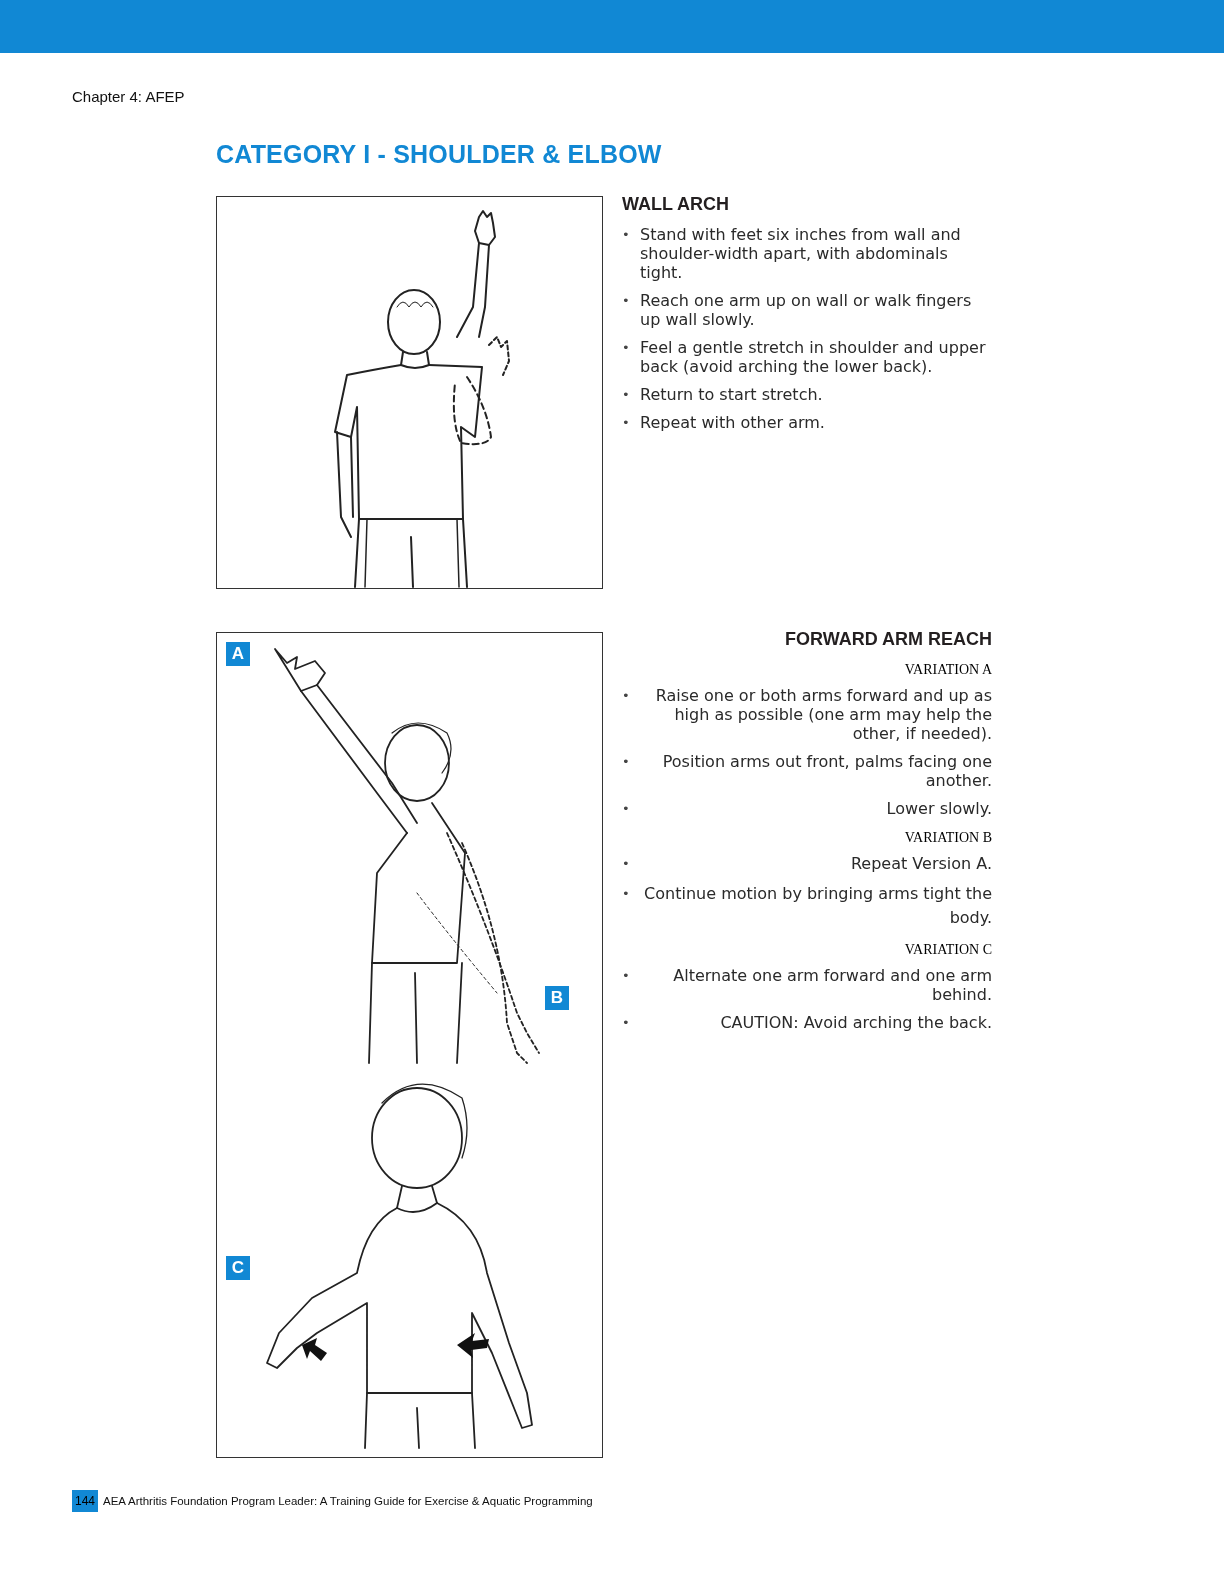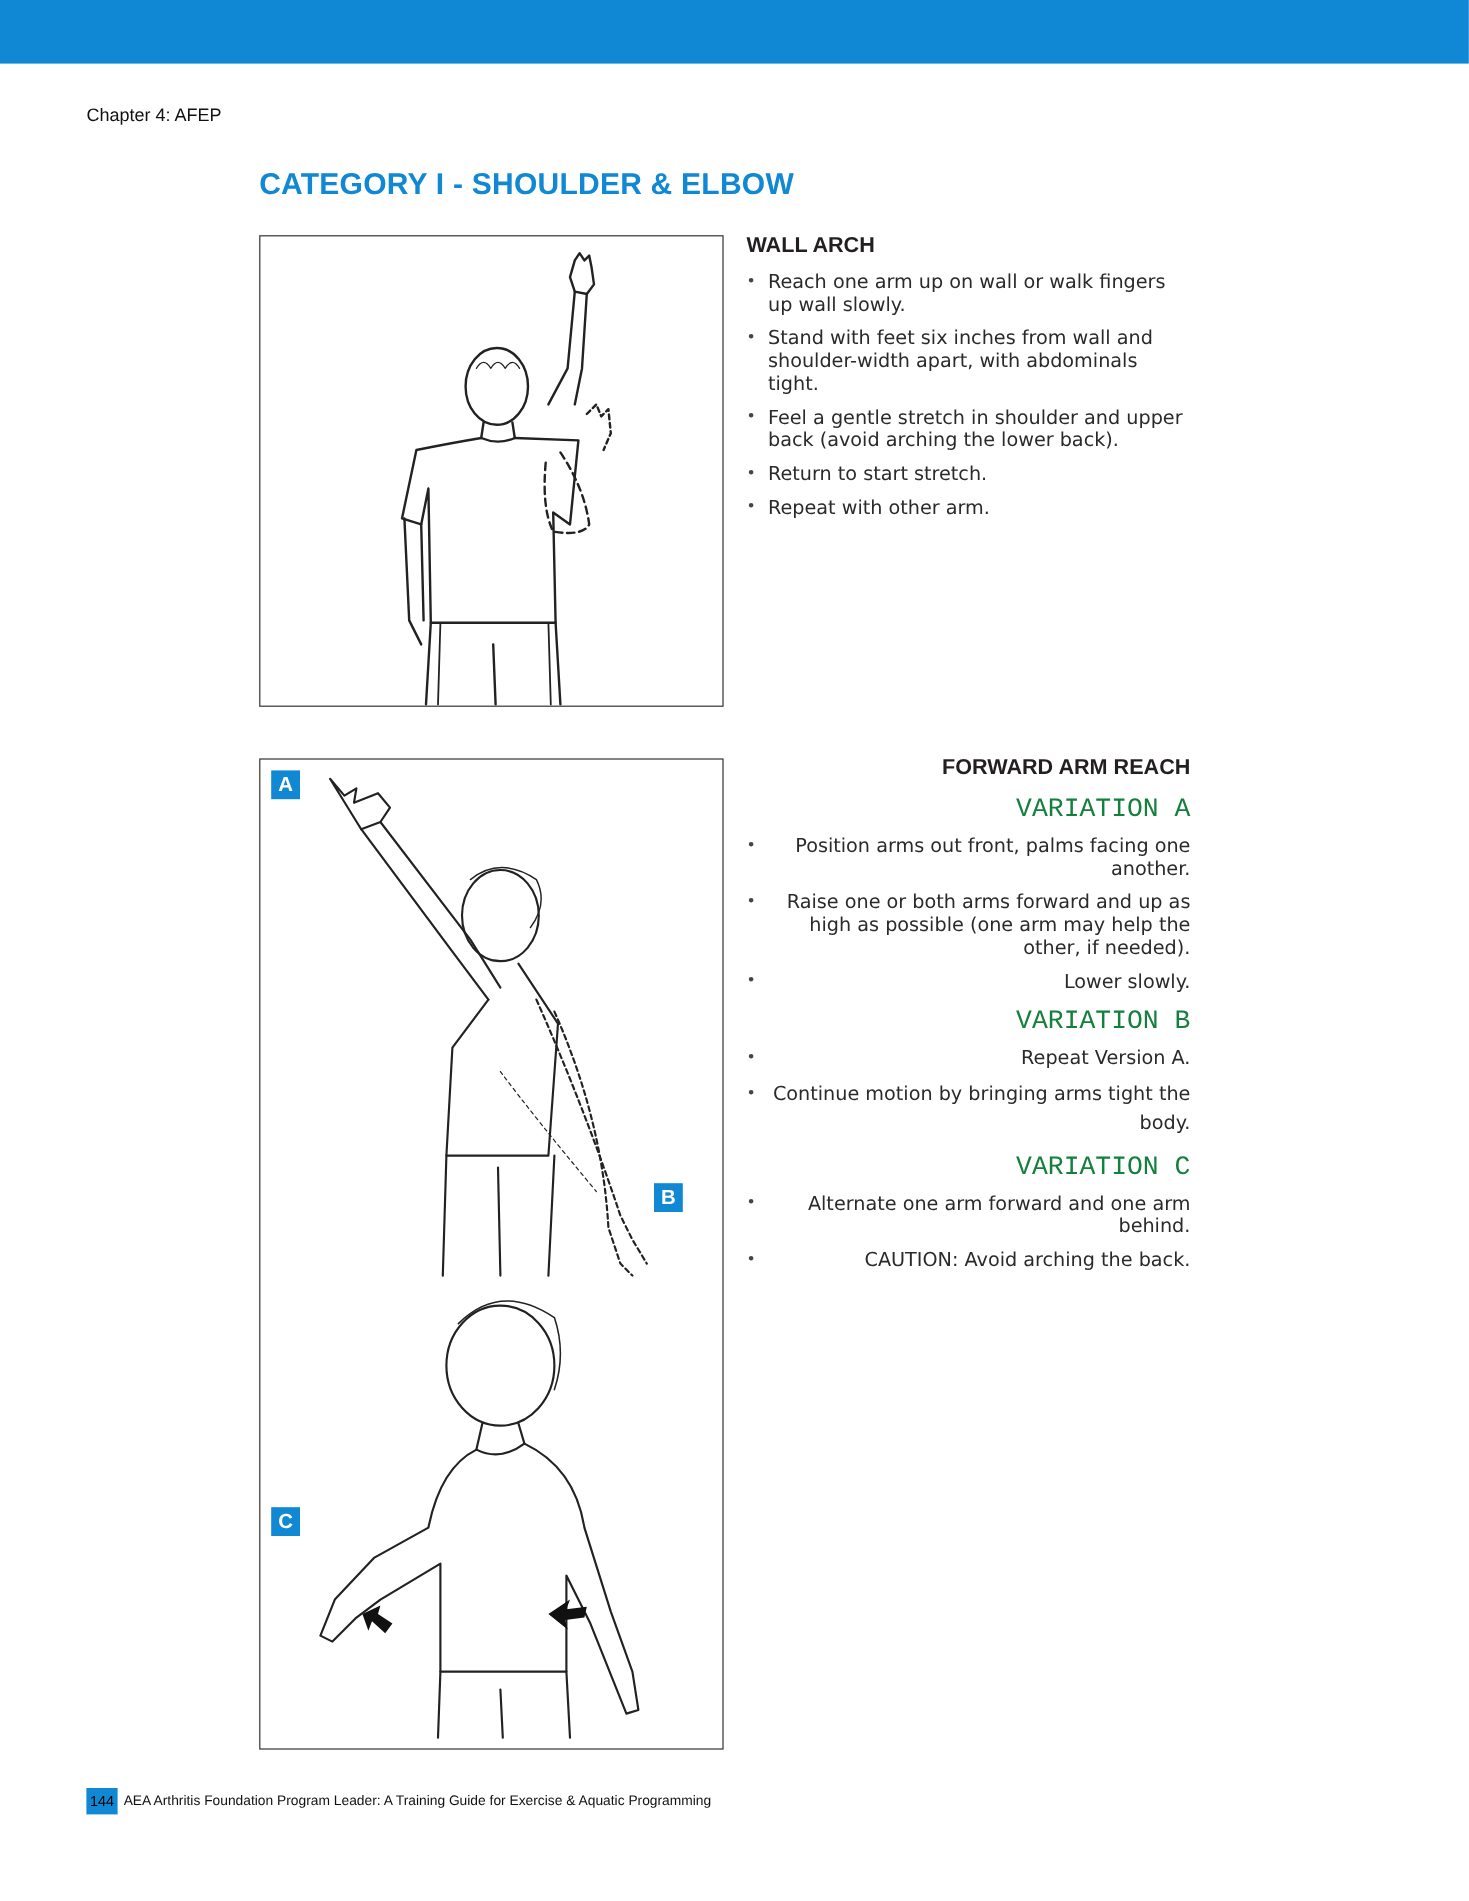--- a/index.html
+++ b/index.html
@@ -6,21 +6,21 @@
   body { width: 1224px; height: 1584px; background: #ffffff; position: relative; overflow: hidden; font-family: "DejaVu Sans", sans-serif; color: #231f20; }
   .top-bar { position: absolute; left: 0; top: 0; width: 1224px; height: 53px; background: #1188d4; }
   .chapter { position: absolute; left: 72px; top: 88px; font-family: "Liberation Sans", sans-serif; font-size: 15px; color: #111; }
   .cat-title { position: absolute; left: 216px; top: 140px; font-family: "Liberation Sans", sans-serif; font-weight: bold; font-size: 25px; color: #1188d4; letter-spacing: 0.2px; }
   .figure { position: absolute; border: 1px solid #333; background: #fff; }
   .fig1 { left: 216px; top: 196px; width: 387px; height: 393px; }
   .fig2 { left: 216px; top: 632px; width: 387px; height: 826px; }
   .label-box { position: absolute; width: 24px; height: 24px; background: #1188d4; color: #fff; font-family: "Liberation Sans", sans-serif; font-weight: bold; font-size: 17px; text-align: center; line-height: 24px; }
   .text-col { position: absolute; left: 622px; width: 370px; }
   .ex-title { font-family: Liberation Sans, sans-serif; font-weight: bold; font-size: 18px; color: #231f20; margin-bottom: 10px; }
-  .var-title { font-family: Liberation Mono, monospace; font-size: 22px; color: #15803d; margin: 12px 0 8px 0; }
+  .var-title { font-family: Liberation Serif, serif; font-size: 14px; color: #000000; margin: 12px 0 8px 0; }
   ul.bullets { list-style: none; }
   ul.bullets li { position: relative; padding-left: 18px; font-size: 16px; line-height: 19px; margin-bottom: 9px; color: #2a2a2a; }
   ul.bullets li::before { content: "•"; position: absolute; left: 0; top: 0; font-size: 13px; color: #444; }
   .footer { position: absolute; left: 72px; top: 1490px; display: flex; align-items: center; }
   .page-num { background: #1188d4; color: #000000; font-family: "Liberation Sans", sans-serif; font-weight: normal; font-size: 12px; padding: 4px 3px; line-height: 14px; }
   .footer-text { font-family: "Liberation Sans", sans-serif; font-size: 11.5px; color: #111; margin-left: 5px; }
   svg.ill { position: absolute; left: 0; top: 0; }
 </style>
 </head>
 <body>
@@ -85,35 +85,35 @@
     </g>
   </svg>
   <div class="label-box" style="left:9px; top:9px;">A</div>
   <div class="label-box" style="left:328px; top:353px;">B</div>
   <div class="label-box" style="left:9px; top:623px;">C</div>
 </div>
 
 <div class="text-col" style="top:194px;">
   <div class="ex-title">WALL ARCH</div>
   <ul class="bullets">
+    <li>Stand with feet six inches from wall and shoulder-width apart, with abdominals tight.</li>
     <li>Reach one arm up on wall or walk fingers up wall slowly.</li>
-    <li>Stand with feet six inches from wall and shoulder-width apart, with abdominals tight.</li>
     <li>Feel a gentle stretch in shoulder and upper back (avoid arching the lower back).</li>
     <li>Return to start stretch.</li>
     <li>Repeat with other arm.</li>
   </ul>
 </div>
 
 <div class="text-col" style="top:629px;text-align:right;">
   <div class="ex-title">FORWARD ARM REACH</div>
 
   <div class="var-title">VARIATION A</div>
   <ul class="bullets">
+    <li>Raise one or both arms forward and up as high as possible (one arm may help the other, if needed).</li>
     <li>Position arms out front, palms facing one another.</li>
-    <li>Raise one or both arms forward and up as high as possible (one arm may help the other, if needed).</li>
     <li>Lower slowly.</li>
   </ul>
 
   <div class="var-title">VARIATION B</div>
   <ul class="bullets">
     <li>Repeat Version A.</li>
     <li style="line-height:24px;">Continue motion by bringing arms tight the body.</li>
   </ul>
 
   <div class="var-title">VARIATION C</div>

